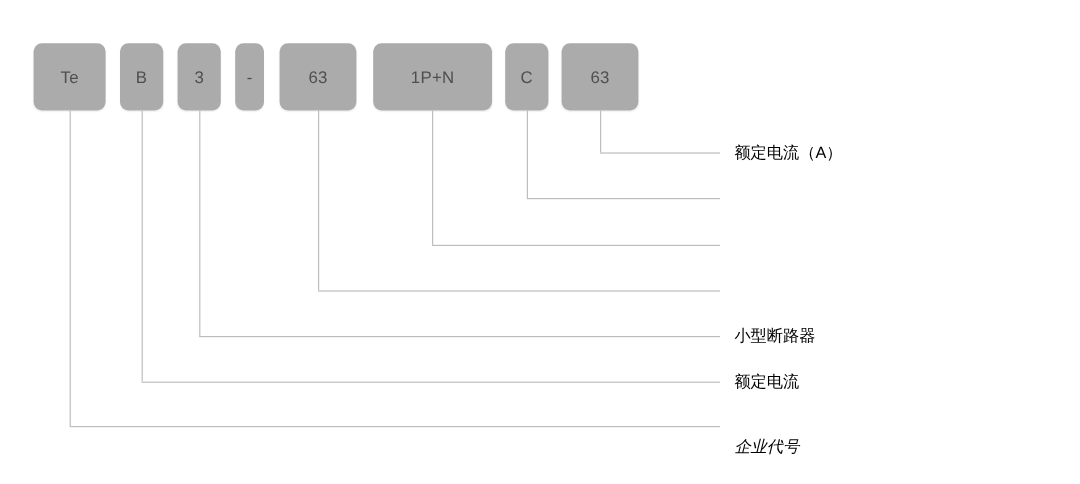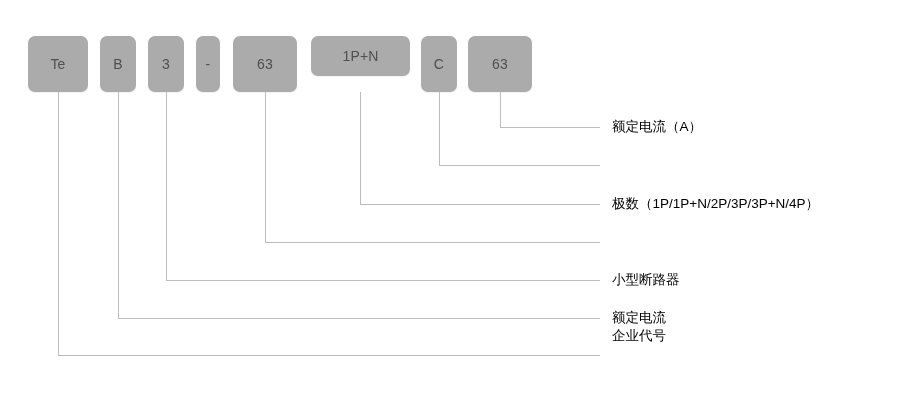--- a/index.html
+++ b/index.html
@@ -70,21 +70,21 @@
   <div class="code-box" style="left:28px; top:36px; width:60px; height:56px;">Te</div>
 
   <div class="code-box" style="left:100px; top:36px; width:36px; height:56px;">B</div>
 
   <div class="code-box" style="left:148px; top:36px; width:36px; height:56px;">3</div>
 
   <div class="code-box" style="left:196px; top:36px; width:24px; height:56px;">-</div>
 
   <div class="code-box" style="left:233px; top:36px; width:64px; height:56px;">63</div>
 
-  <div class="code-box" style="left:311px; top:36px; width:99px; height:40px;">1P+N</div>
+  <div class="code-box" style="left:311px; top:36px; width:99px; height:56px;">1P+N</div>
 
   <div class="code-box" style="left:421px; top:36px; width:36px; height:56px;">C</div>
 
   <div class="code-box" style="left:468px; top:36px; width:64px; height:56px;">63</div>
 
   <div class="leader" style="left:500px; top:92px;">
     <div class="v" style="height:35px;"></div>
     <div class="h" style="top:35px; width:100px;"></div>
   </div>
 
@@ -114,22 +114,21 @@
   </div>
 
   <div class="leader" style="left:58px; top:92px;">
     <div class="v" style="height:263px;"></div>
     <div class="h" style="top:263px; width:542px;"></div>
   </div>
 
   <div class="label" style="left:612px; top:127px;">额定电流（A）</div>
 
 
-  <div class="label" style="left:612px; top:204px;">极数（1P/1P+N/2P/3P/3P+N/4P）</div>
 
 
   <div class="label" style="left:612px; top:280px;">小型断路器</div>
 
   <div class="label" style="left:612px; top:318px;">额定电流</div>
 
-  <div class="label" style="left:612px; top:336px;">企业代号</div>
+  <div class="label" style="left:612px; top:372px;font-style:italic;">企业代号</div>
 
 </div>
 
 </body></html>

